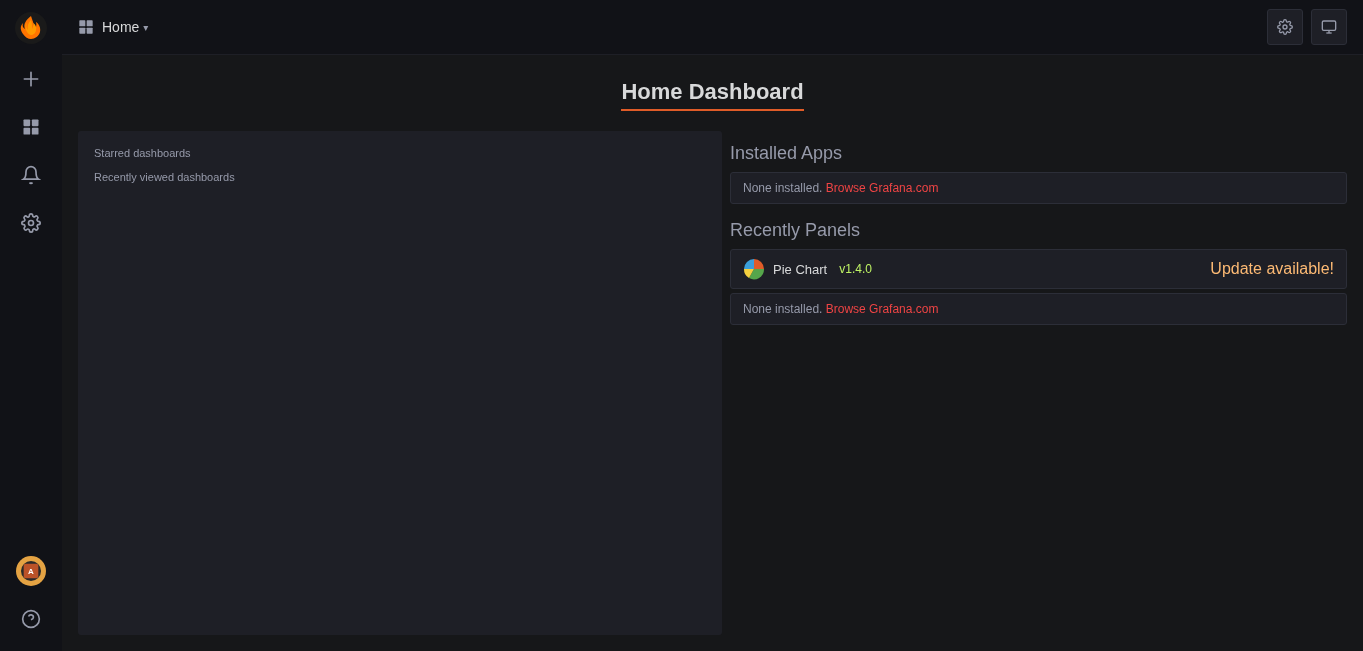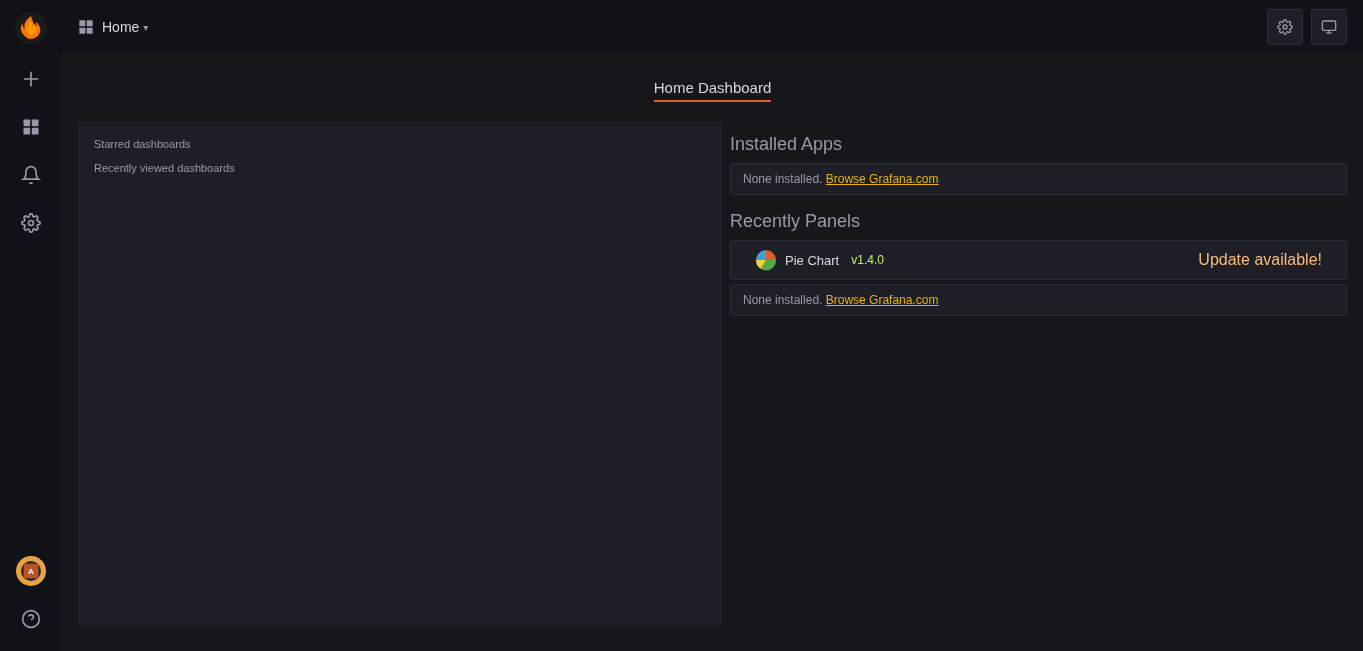--- a/index.html
+++ b/index.html
@@ -140,22 +140,22 @@
       flex: 1;
       overflow-y: auto;
       padding: 0;
       background: #161719;
     }
     .page-header {
       text-align: center;
       padding: 24px 0 20px;
     }
     .page-title {
-      font-size: 15px;
-      font-weight: 400;
+      font-size: 22px;
+      font-weight: 700;
       color: #d8d9da;
       display: inline-block;
       border-bottom: 2px solid #e05c28;
       padding-bottom: 4px;
     }
 
     .dashboard-content {
       display: flex;
       gap: 0;
       padding: 0 16px 16px;
@@ -197,30 +197,29 @@
     .installed-item {
       background: #1e1f26;
       border: 1px solid #2c2e38;
       border-radius: 3px;
       padding: 8px 12px;
       font-size: 12px;
       color: #969aaa;
       margin-bottom: 4px;
     }
     .installed-item .browse-link {
-      color: #eab308;
+      color: #ef4444;
       cursor: pointer;
       font-weight: 500;
-      text-decoration: underline;
     }
     .panel-row {
       background: #1e1f26;
       border: 1px solid #2c2e38;
       border-radius: 3px;
-      padding: 8px 24px;
+      padding: 8px 12px;
       display: flex;
       align-items: center;
       justify-content: space-between;
       margin-bottom: 4px;
     }
     .panel-row-left {
       display: flex;
       align-items: center;
       gap: 8px;
     }

